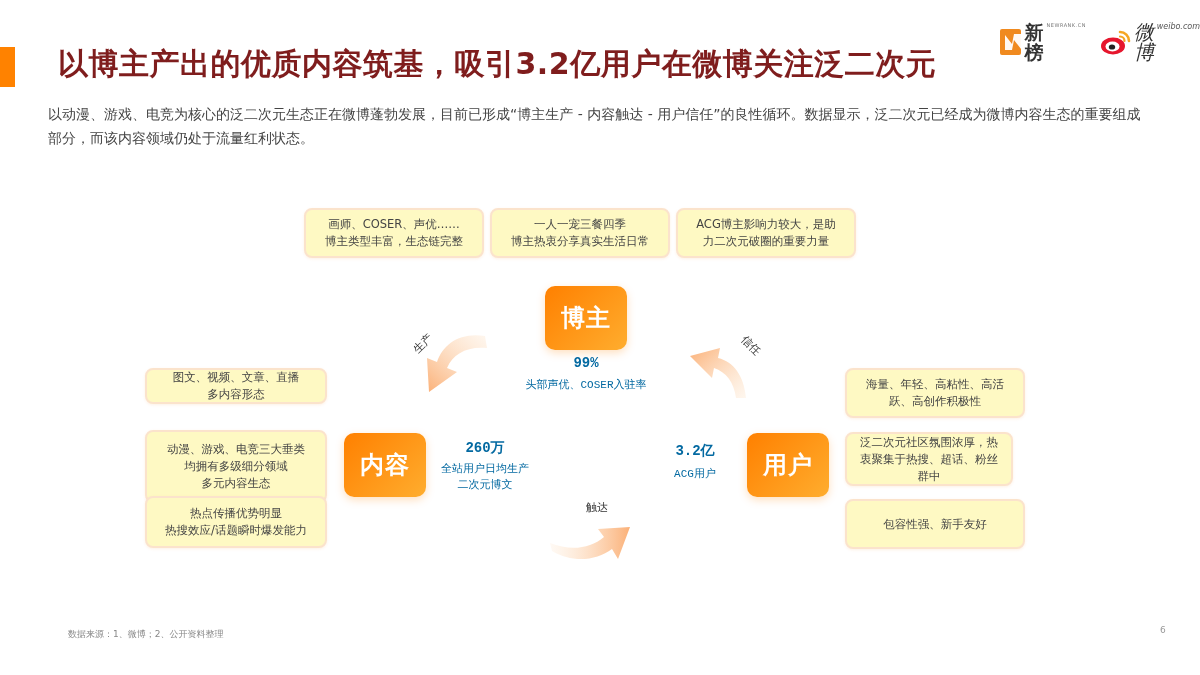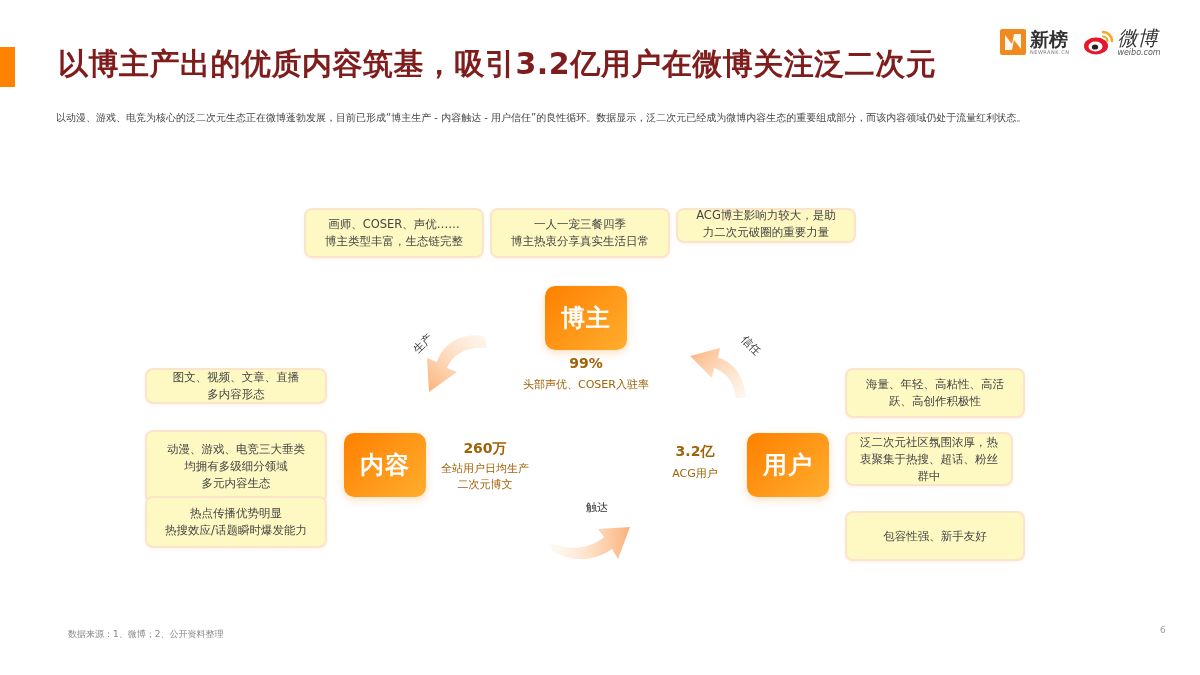--- a/index.html
+++ b/index.html
@@ -5,40 +5,40 @@
   * { box-sizing: border-box; margin: 0; padding: 0; }
   html, body { width: 1200px; height: 675px; background: #ffffff; overflow: hidden; }
   body { position: relative; font-family: "DejaVu Sans", "Liberation Sans", sans-serif; color: #333; }
 
   .accent-bar { position: absolute; left: 0; top: 47px; width: 15px; height: 40px; background: #ff8200; }
   .page-title { position: absolute; left: 58px; top: 44px; font-size: 30px; font-weight: bold; color: #7f1d1d; letter-spacing: 0.5px; white-space: nowrap; }
 
   .logos { position: absolute; left: 1000px; top: 24px; height: 36px; display: flex; align-items: center; }
   .xb-mark { width: 26px; height: 26px; background: #f08a1f; position: relative; border-radius: 2px; }
   .xb-mark svg { position: absolute; left: 0; top: 0; }
-  .xb-text { margin-left: 4px; display: flex; flex-direction: column; align-items: flex-start; }
+  .xb-text { margin-left: 4px; display: flex; align-items: flex-start; }
   .xb-name { font-size: 19px; font-weight: bold; color: #333; line-height: 20px; }
   .xb-sub { font-size: 5px; color: #777; letter-spacing: 0.5px; line-height: 6px; }
   .wb-mark { margin-left: 14px; width: 32px; height: 28px; position: relative; }
-  .wb-text { margin-left: 2px; display: flex; flex-direction: column; }
+  .wb-text { margin-left: 2px; display: flex; flex-direction: row; }
   .wb-name { font-size: 20px; color: #333; line-height: 20px; font-style: italic; }
   .wb-sub { font-size: 8px; color: #555; font-style: italic; line-height: 9px; }
 
-  .intro { position: absolute; left: 56px; top: 102px; width: 1100px; font-size: 10px; line-height: 31px; color: #444; }
+  .intro { position: absolute; left: 48px; top: 102px; width: 1100px; font-size: 14px; line-height: 24px; color: #444; }
 
   .info-box { position: absolute; border: 2px solid #fbe3cc; border-radius: 8px; background: #fef9c3;
     display: flex; flex-direction: column; align-items: center; justify-content: center; text-align: center;
     font-size: 11.5px; line-height: 17px; color: #444; box-shadow: 0 1px 3px rgba(240,140,40,0.12); }
 
   .node { position: absolute; width: 82px; height: 64px; border-radius: 10px;
     background: linear-gradient(135deg, #ff8000 0%, #ffad2e 100%);
     color: #fff; font-size: 24px; font-weight: bold; display: flex; align-items: center; justify-content: center;
     box-shadow: 0 3px 8px rgba(255,130,0,0.25); letter-spacing: 1px; }
 
-  .stat { position: absolute; text-align: center; color: #a16207; }
+  .stat { position: absolute; text-align: center; color: #0369a1; font-family: Liberation Mono, monospace; }
   .stat-value { font-size: 14px; font-weight: bold; line-height: 18px; }
   .stat-label { font-size: 11px; line-height: 16px; }
 
   .arrow { position: absolute; }
   .arrow-label { position: absolute; font-size: 11px; color: #333; }
 
   .footnote { position: absolute; left: 68px; top: 628px; font-size: 9px; color: #888; }
   .page-num { position: absolute; left: 1160px; top: 625px; font-size: 9px; color: #999; }
 </style>
 </head>
@@ -75,21 +75,21 @@
 <div class="intro">以动漫、游戏、电竞为核心的泛二次元生态正在微博蓬勃发展，目前已形成“博主生产 - 内容触达 - 用户信任”的良性循环。数据显示，泛二次元已经成为微博内容生态的重要组成部分，而该内容领域仍处于流量红利状态。</div>
 
 <div class="info-box" style="left:304px; top:208px; width:180px; height:50px;">
   <span>画师、COSER、声优……</span>
   <span>博主类型丰富，生态链完整</span>
 </div>
 <div class="info-box" style="left:490px; top:208px; width:180px; height:50px;">
   <span>一人一宠三餐四季</span>
   <span>博主热衷分享真实生活日常</span>
 </div>
-<div class="info-box" style="left:676px; top:208px; width:180px; height:35px;justify-content:flex-end;">
+<div class="info-box" style="left:676px; top:208px; width:180px; height:50px;">
   <span>ACG博主影响力较大，是助</span>
   <span>力二次元破圈的重要力量</span>
 </div>
 
 <div class="node" style="left:545px; top:286px;">
   <span>博主</span>
 </div>
 <div class="stat" style="left:500px; top:354px; width:172px;">
   <div class="stat-value">99%</div>
   <div class="stat-label" style="margin-top:5px;">头部声优、COSER入驻率</div>
@@ -167,18 +167,18 @@
 
 <div class="info-box" style="left:845px; top:368px; width:180px; height:50px;">
   <span>海量、年轻、高粘性、高活</span>
   <span>跃、高创作积极性</span>
 </div>
 <div class="info-box" style="left:845px; top:432px; width:168px; height:54px;">
   <span>泛二次元社区氛围浓厚，热</span>
   <span>衷聚集于热搜、超话、粉丝</span>
   <span>群中</span>
 </div>
-<div class="info-box" style="left:845px; top:499px; width:180px; height:50px;margin-top:12px;">
+<div class="info-box" style="left:845px; top:499px; width:180px; height:50px;">
   <span>包容性强、新手友好</span>
 </div>
 
 <div class="footnote">数据来源：1、微博；2、公开资料整理</div>
 <div class="page-num">6</div>
 
 </body></html>

